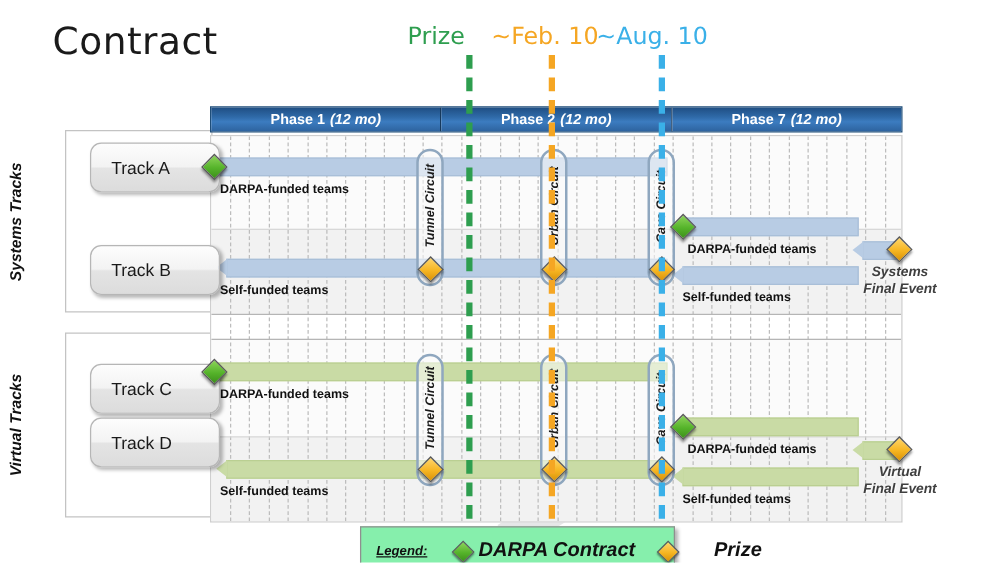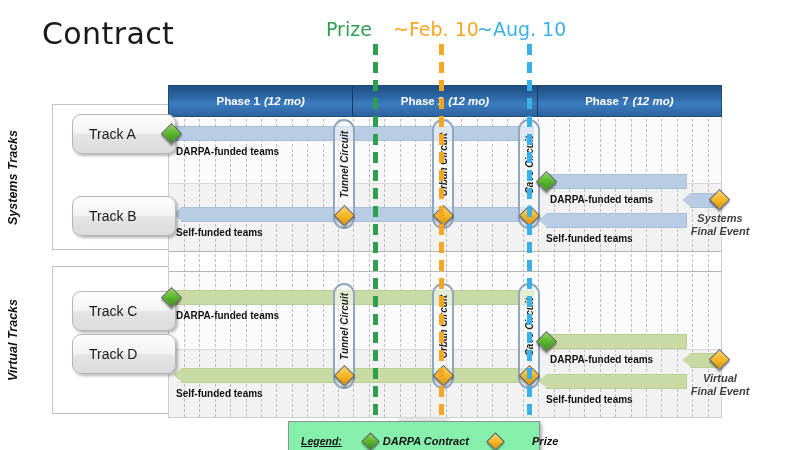--- a/index.html
+++ b/index.html
@@ -174,21 +174,21 @@
     height: 0;
     border-top: 1px solid #b5b5b5;
   }
 
   
   .phase-bar {
     position: absolute;
     left: 168px;
     top: 85px;
     width: 554px;
-    height: 32px;
+    height: 21px;
     display: flex;
     border: 1px solid #1f4e79;
     box-sizing: border-box;
     z-index: 20;
     text-align: right;
   }
   .phase-cell {
     flex: 1 1 0;
     background: linear-gradient(to bottom, #1f4e83 0%, #2f6aa8 40%, #3c7cc0 60%, #2d639f 100%);
     color: #fff;
@@ -326,21 +326,21 @@
   .legend .lg-dia {
     width: 13px; height: 13px;
     transform: rotate(45deg);
     border: 1px solid #5a5a5a;
     box-shadow: 1px 1px 1.5px rgba(0,0,0,0.4);
     box-sizing: border-box;
   }
   .legend .lg-dia.dgreen  { background: linear-gradient(135deg, #8dd45a 0%, #55b32a 55%, #3c8f1b 100%); }
   .legend .lg-dia.dorange { background: linear-gradient(135deg, #ffd66b 0%, #f6b522 55%, #d99208 100%); }
   .legend .lg-txt {
-    font-size: 11px;
+    font-size: 16px;
     font-weight: bold;
     font-style: italic;
     color: #111;
     white-space: nowrap;
   }
   .legend .lg-item.i2 .lg-txt { margin-left: 24px; }
 </style>
 </head>
 <body>
 

